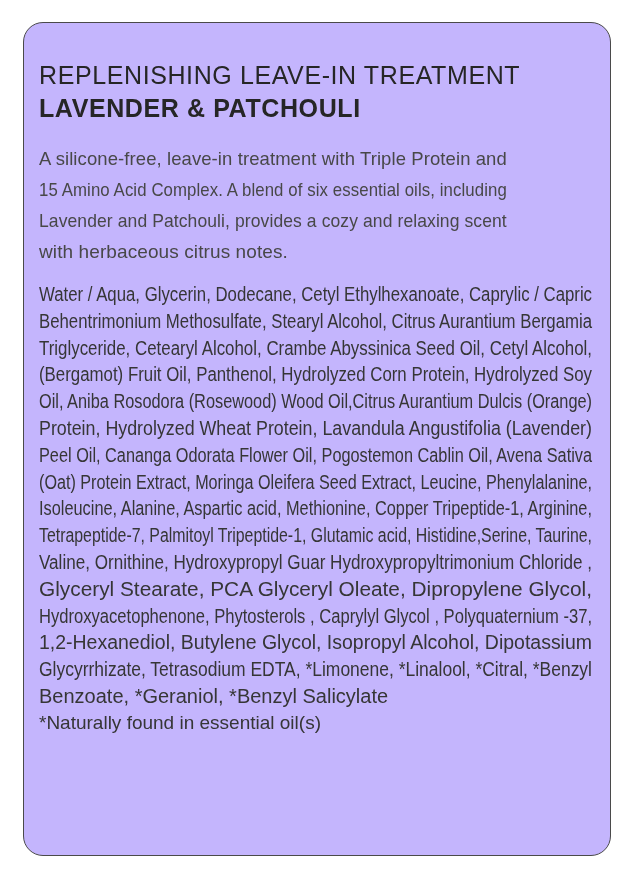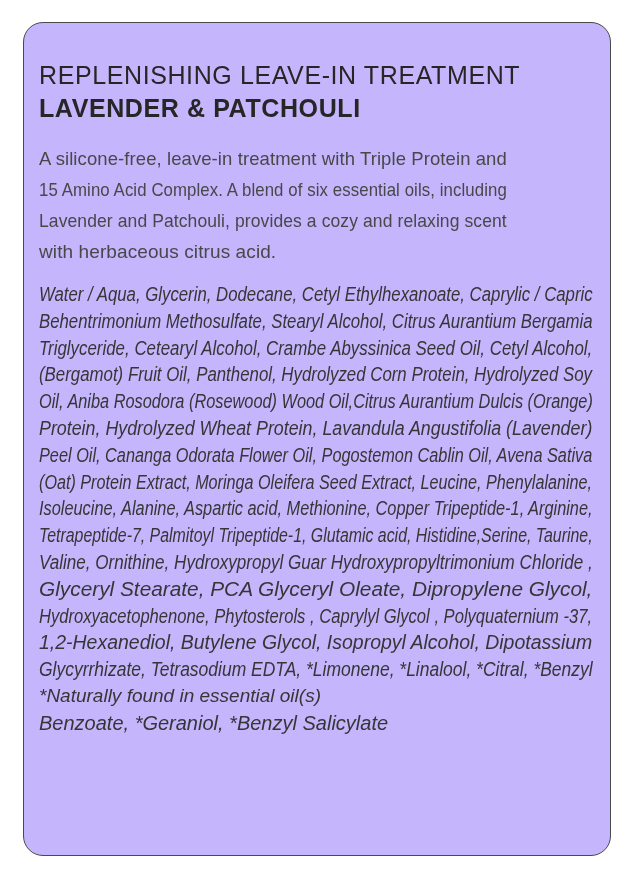--- a/index.html
+++ b/index.html
@@ -67,21 +67,20 @@
   .description .fitline > span { line-height: 31px; }
   
   .ingredients {
     margin-top: 14px;
     color: #363636;
     font-size: 20px;
   }
   .ingredients .fitline {
     line-height: 26.8px;
     height: 26.8px;
-    font-style: italic;
   }
   .ingredients .fitline > span { line-height: 26.8px; }
   .footnote {
     color: #363636;
     font-size: 19px;
   }
 </style>
 </head>
 <body>
 
@@ -91,38 +90,38 @@
 
       <div class="title">
         <div class="fitline"><span style="transform: scaleX(1);">REPLENISHING LEAVE-IN TREATMENT</span></div>
         <div class="fitline"><span style="transform: scaleX(1); font-weight: bold;">LAVENDER &amp; PATCHOULI</span></div>
       </div>
 
       <div class="description">
         <div class="fitline"><span style="transform: scaleX(0.972415);">A silicone-free, leave-in treatment with Triple Protein and</span></div>
         <div class="fitline"><span style="transform: scaleX(0.884225);">15 Amino Acid Complex. A blend of six essential oils, including</span></div>
         <div class="fitline"><span style="transform: scaleX(0.921787);">Lavender and Patchouli, provides a cozy and relaxing scent</span></div>
-        <div class="fitline"><span style="transform: scaleX(1);">with herbaceous citrus acid.</span></div>
+        <div class="fitline"><span style="transform: scaleX(1);">with herbaceous citrus notes.</span></div>
       </div>
 
       <div class="ingredients">
         <div class="fitline"><span style="transform: scaleX(0.838435);">Water / Aqua, Glycerin, Dodecane, Cetyl Ethylhexanoate,  Caprylic / Capric</span></div>
         <div class="fitline"><span style="transform: scaleX(0.838892);">Behentrimonium  Methosulfate,  Stearyl  Alcohol, Citrus Aurantium Bergamia</span></div>
         <div class="fitline"><span style="transform: scaleX(0.844134);">Triglyceride, Cetearyl Alcohol, Crambe Abyssinica Seed Oil, Cetyl Alcohol,</span></div>
         <div class="fitline"><span style="transform: scaleX(0.841785);">(Bergamot) Fruit Oil,  Panthenol,  Hydrolyzed Corn Protein,  Hydrolyzed Soy</span></div>
         <div class="fitline"><span style="transform: scaleX(0.81601);">Oil, Aniba Rosodora (Rosewood) Wood Oil,Citrus Aurantium Dulcis (Orange)</span></div>
         <div class="fitline"><span style="transform: scaleX(0.891419);">Protein,  Hydrolyzed  Wheat  Protein,  Lavandula  Angustifolia  (Lavender)</span></div>
         <div class="fitline"><span style="transform: scaleX(0.814564);">Peel Oil, Cananga Odorata Flower Oil,  Pogostemon Cablin  Oil,   Avena Sativa</span></div>
         <div class="fitline"><span style="transform: scaleX(0.807539);">(Oat) Protein Extract, Moringa Oleifera  Seed Extract, Leucine,  Phenylalanine,</span></div>
         <div class="fitline"><span style="transform: scaleX(0.816745);">Isoleucine,  Alanine,   Aspartic acid, Methionine, Copper Tripeptide-1, Arginine,</span></div>
         <div class="fitline"><span style="transform: scaleX(0.79381);">Tetrapeptide-7, Palmitoyl Tripeptide-1, Glutamic acid, Histidine,Serine, Taurine,</span></div>
         <div class="fitline"><span style="transform: scaleX(0.853848);">Valine,  Ornithine,   Hydroxypropyl  Guar  Hydroxypropyltrimonium  Chloride ,</span></div>
         <div class="fitline"><span style="transform: scaleX(1.04082);">Glyceryl Stearate, PCA Glyceryl Oleate, Dipropylene  Glycol,</span></div>
         <div class="fitline"><span style="transform: scaleX(0.829105);">Hydroxyacetophenone, Phytosterols , Caprylyl Glycol , Polyquaternium -37,</span></div>
         <div class="fitline"><span style="transform: scaleX(0.973458);">1,2-Hexanediol,  Butylene  Glycol,  Isopropyl  Alcohol,  Dipotassium</span></div>
         <div class="fitline"><span style="transform: scaleX(0.87379);">Glycyrrhizate,  Tetrasodium EDTA,  *Limonene,  *Linalool,  *Citral,  *Benzyl</span></div>
+        <div class="fitline"><span style="transform: scaleX(1);">Benzoate, *Geraniol, *Benzyl Salicylate</span></div>
         <div class="fitline footnote"><span style="transform: scaleX(1);">*Naturally found in essential oil(s)</span></div>
-        <div class="fitline"><span style="transform: scaleX(1);">Benzoate, *Geraniol, *Benzyl Salicylate</span></div>
       </div>
 
     </div>
   </div>
 </div>
 
 </body></html>

